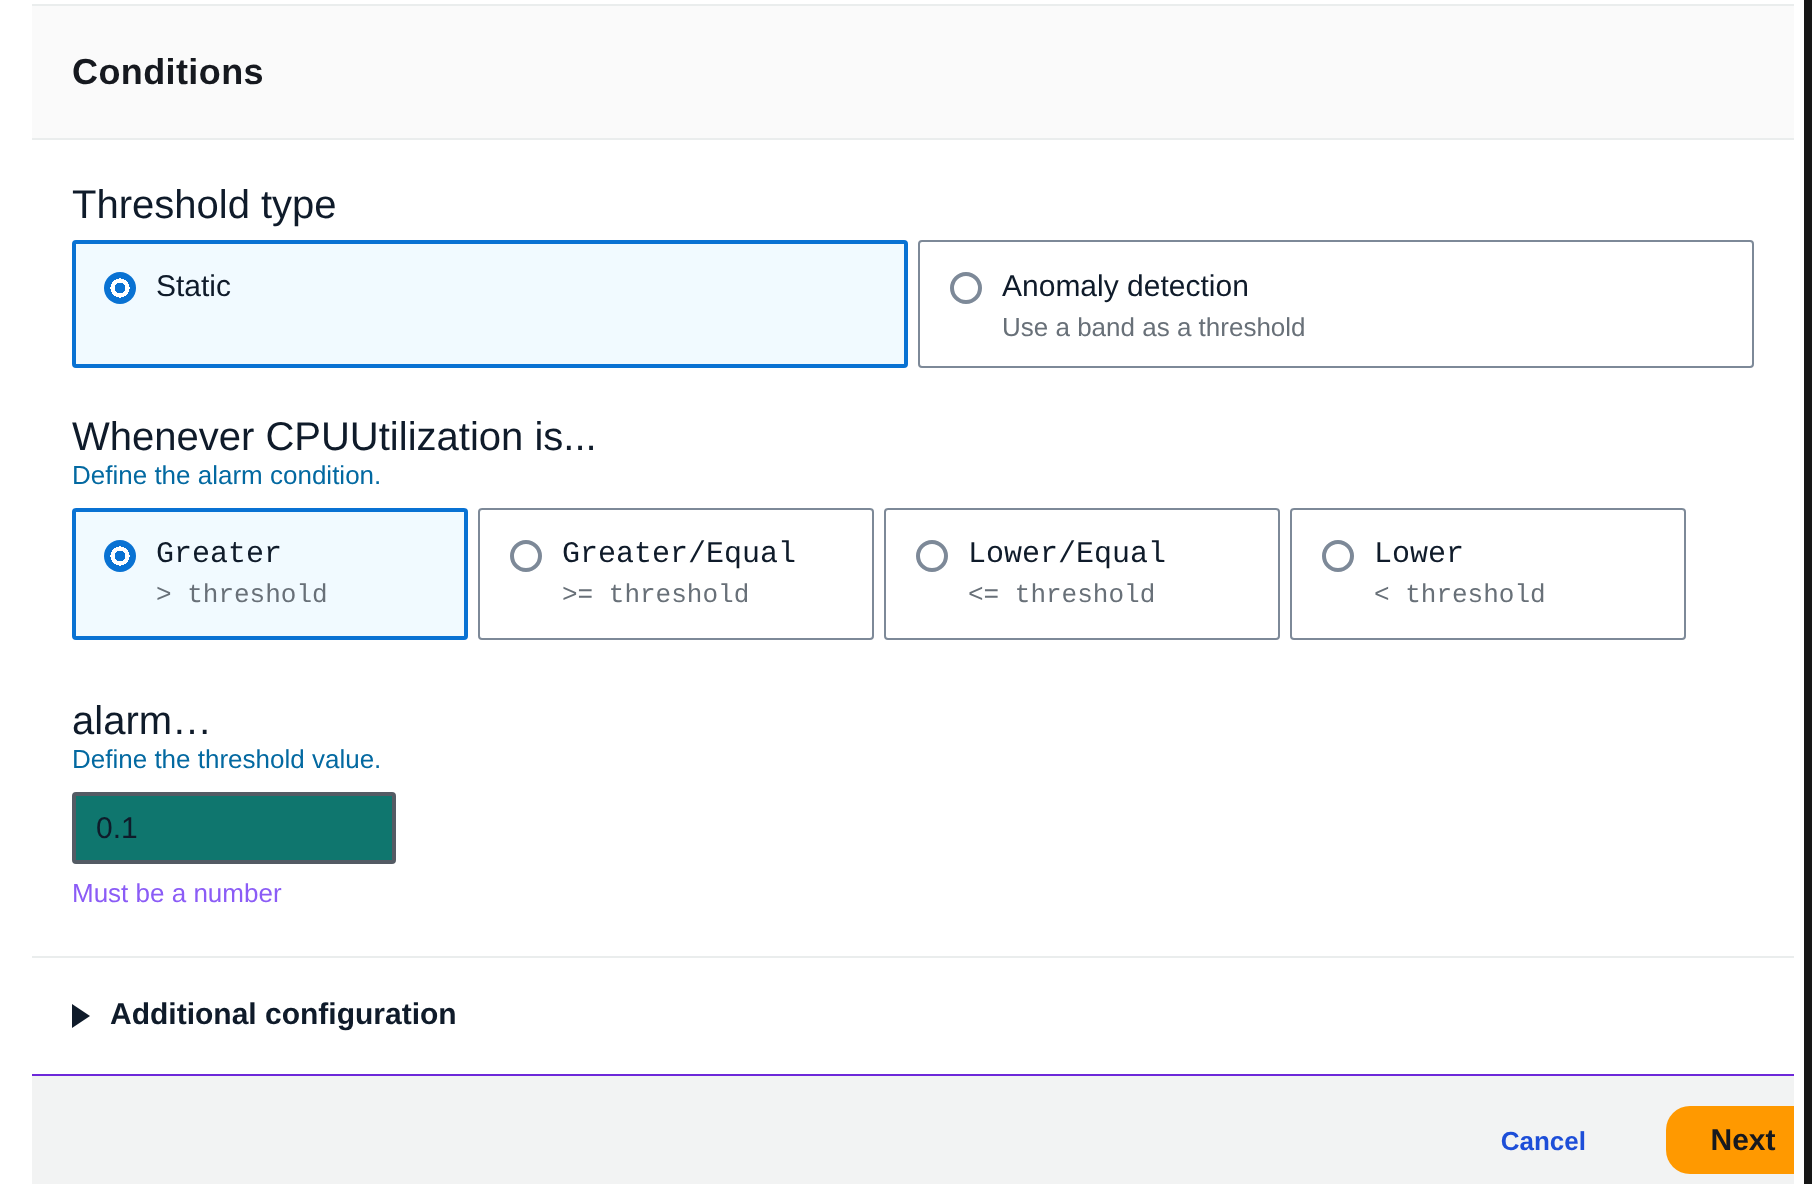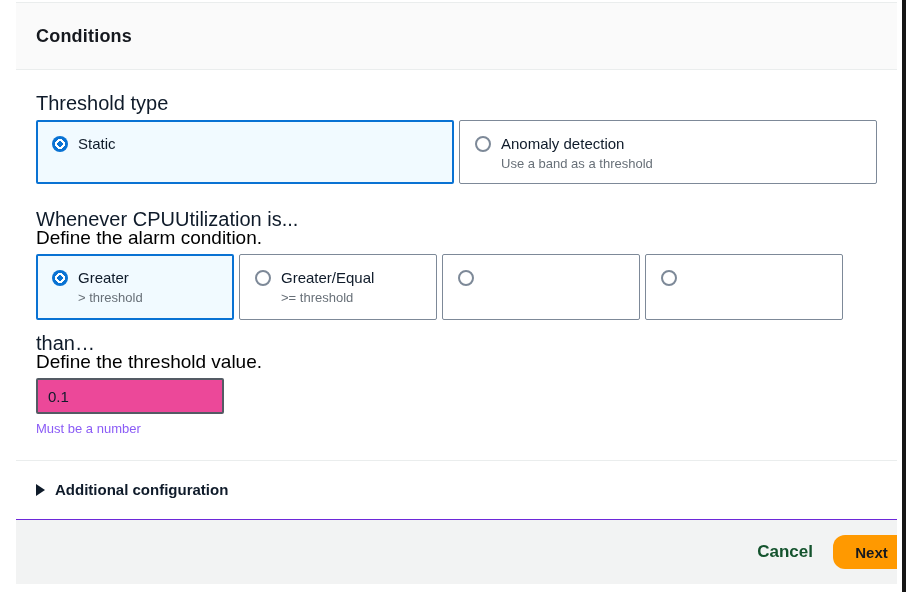--- a/index.html
+++ b/index.html
@@ -48,22 +48,22 @@
     letter-spacing: 0.2px;
   }
   
   .panel-body { padding: 24px 20px 0 20px; background: #ffffff; }
   .field-label {
     font-size: 20px;
     color: #0f1b2a;
     line-height: 18px;
   }
   .field-sub {
-    font-size: 19px;
-    color: #000000;
+    font-size: 13px;
+    color: #0369a1;
     line-height: 16px;
     margin-top: 2px;
   }
   .mb8 { margin-bottom: 8px; }
   
   .cards-row { display: flex; gap: 5px; }
   .tile {
     border: 1px solid #7d8998;
     border-radius: 2px;
     background: #ffffff;
@@ -91,33 +91,33 @@
   .radio.checked {
     border: none;
     background: radial-gradient(circle,
       #0972d3 0 2.6px,
       #ffffff 2.6px 4.8px,
       #0972d3 4.8px 8px);
   }
   .tile-title { font-size: 15px; line-height: 19px; color: #0f1b2a; }
   .tile-desc  { font-size: 13px; line-height: 17px; color: #687078; margin-top: 2px; }
   .row-threshold { margin-bottom: 26px; }
-  .row-operators { margin-bottom: 14px; }
+  .row-operators { margin-bottom: 32px; font-family: Liberation Mono, monospace; }
   
   .value-input {
     display: block;
-    width: 188px; height: 34px;
+    width: 162px; height: 34px;
     margin-top: 8px;
     border: 2px solid #545b64;
     border-radius: 2px;
     font-family: "Liberation Sans", sans-serif;
     font-size: 15px;
     color: #0f1b2a;
     padding: 16px 10px;
-    background: #ec4899;
+    background: #0f766e;
     outline: none;
   }
   .input-hint {
     font-size: 13px;
     color: #8b5cf6;
     margin-top: 7px;
   }
   
   .expander {
     margin-top: 24px;
@@ -144,28 +144,28 @@
   
   .footer {
     height: 64px;
     background: #f2f3f3;
     display: flex;
     align-items: center;
     justify-content: flex-end;
     padding-right: 2px;
   }
   .cancel-link {
-    font-size: 17px;
-    font-weight: bold;
-    color: #14532d;
+    font-size: 13px;
+    font-weight: bold;
+    color: #1d4ed8;
     background: none;
     border: none;
     font-family: "Liberation Sans", sans-serif;
     cursor: pointer;
-    margin-right: 20px;
+    margin-right: 40px;
   }
   .next-button {
     width: 77px; height: 34px;
     background: #ff9900;
     border: none;
     border-radius: 12px;
     font-family: "Liberation Sans", sans-serif;
     font-size: 15px;
     font-weight: bold;
     color: #16191f;
@@ -214,28 +214,36 @@
       </div>
       <div class="tile quarter">
         <span class="radio"></span>
         <span>
           <span class="tile-title" style="display:block">Greater/Equal</span>
           <span class="tile-desc" style="display:block">&gt;= threshold</span>
         </span>
       </div>
       <div class="tile quarter">
         <span class="radio"></span>
+        <span>
+          <span class="tile-title" style="display:block">Lower/Equal</span>
+          <span class="tile-desc" style="display:block">&lt;= threshold</span>
+        </span>
       </div>
       <div class="tile quarter">
         <span class="radio"></span>
+        <span>
+          <span class="tile-title" style="display:block">Lower</span>
+          <span class="tile-desc" style="display:block">&lt; threshold</span>
+        </span>
       </div>
     </div>
 
     <div>
-      <div class="field-label">than…</div>
+      <div class="field-label">alarm…</div>
       <div class="field-sub">Define the threshold value.</div>
       <input class="value-input" type="text" value="0.1" style="">
       <div class="input-hint">Must be a number</div>
     </div>
   </div>
 
   <div class="expander">
     <span class="caret-right"></span>
     <span class="expander-label">Additional configuration</span>
   </div>

